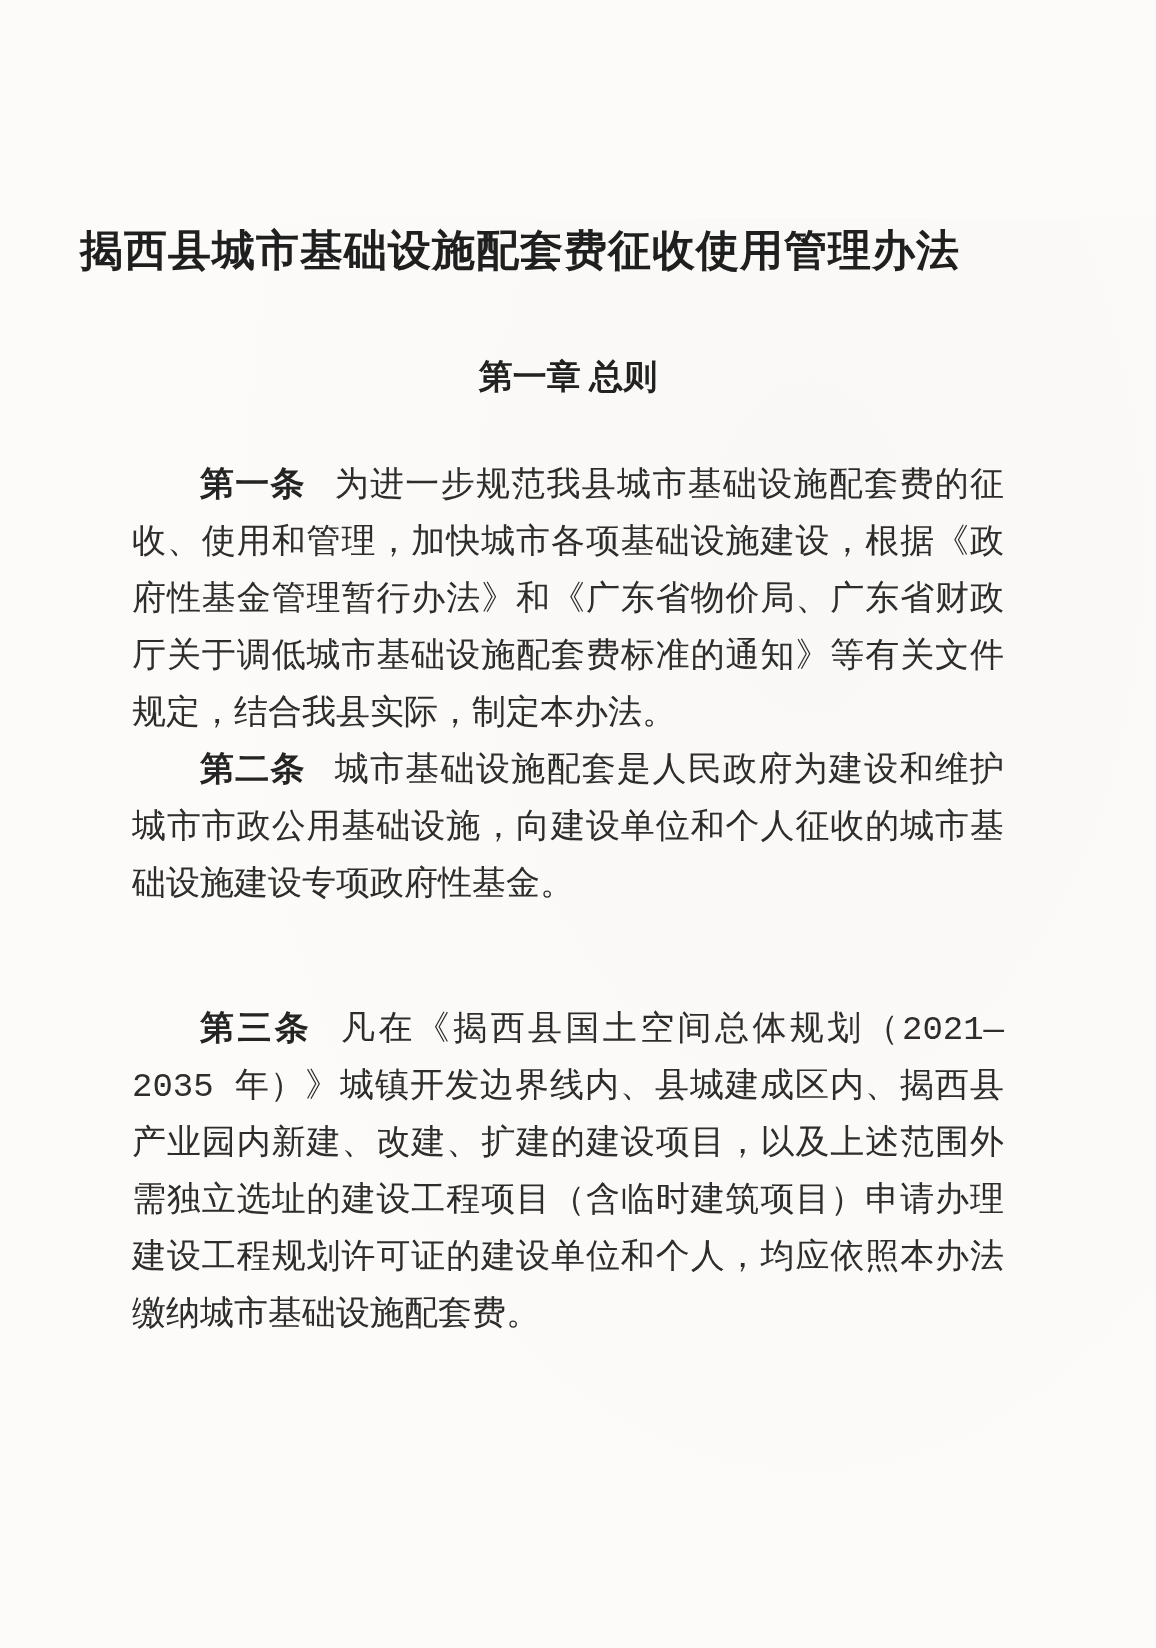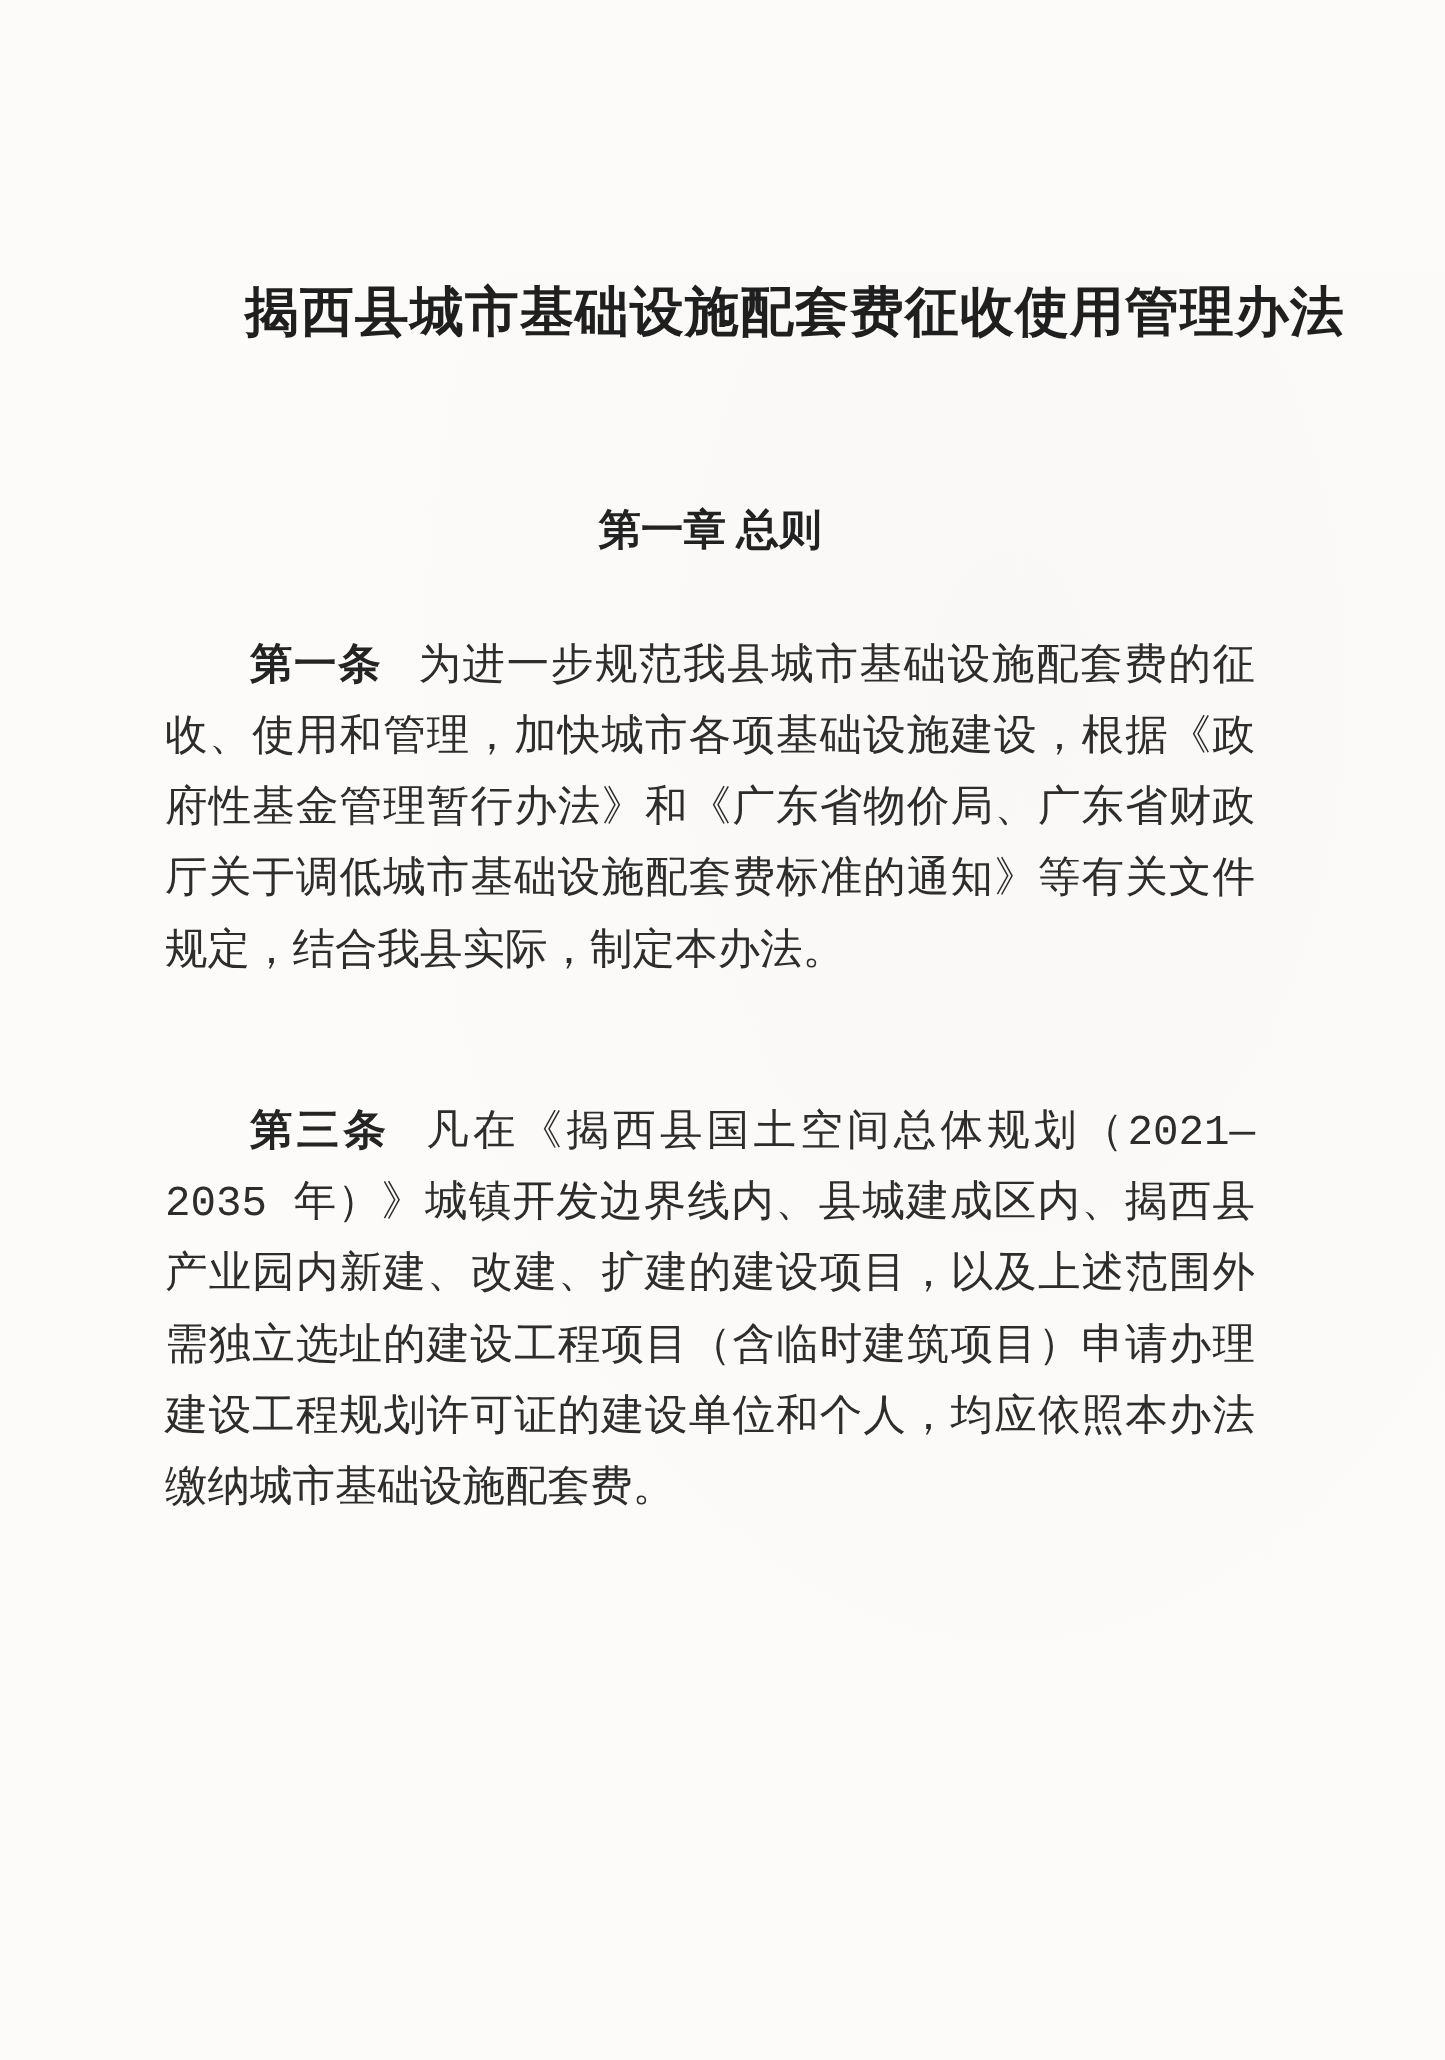--- a/index.html
+++ b/index.html
@@ -22,40 +22,40 @@
     width: 1156px;
     height: 1648px;
     
     background:
       radial-gradient(ellipse at 70% 20%, rgba(0,0,0,0.012), transparent 60%),
       #fcfbf9;
   }
 
   .doc-title {
     margin: 218px 80px 0 80px;
-    text-align: right;
+    text-align: left;
     font-weight: bold;
     font-size: 43px;
     line-height: 66px;
     color: #1f1f1f;
     letter-spacing: 1px;
   }
 
   .doc-title .title-year {
     display: block;
     letter-spacing: 2px;
   }
 
   .content {
     margin-left: 132px;
     margin-right: 152px;
   }
 
   .chapter-heading {
-    margin-top: 120px;
+    margin-top: 72px;
     text-align: center;
     font-weight: bold;
     font-size: 34px;
     line-height: 42px;
     color: #222;
   }
 
   .articles {
     margin-top: 60px;
   }
@@ -90,20 +90,23 @@
   </h1>
 
   <div class="content">
 
     <h2 class="chapter-heading">第一章 总则</h2>
 
     <div class="articles">
       <p class="article">
         <span class="article-label">第一条</span><span>为进一步规范我县城市基础设施配套费的征收、使用和管理，加快城市各项基础设施建设，根据《政府性基金管理暂行办法》和《广东省物价局、广东省财政厅关于调低城市基础设施配套费标准的通知》等有关文件规定，结合我县实际，制定本办法。</span>
       </p>
+      <p class="article">
+        <span class="article-label">第二条</span><span>城市基础设施配套是人民政府为建设和维护城市市政公用基础设施，向建设单位和个人征收的城市基础设施建设专项政府性基金。</span>
+      </p>
     </div>
 
 
     <div class="articles articles-2">
       <p class="article">
         <span class="article-label">第三条</span><span>凡在《揭西县国土空间总体规划（2021—2035 年）》城镇开发边界线内、县城建成区内、揭西县产业园内新建、改建、扩建的建设项目，以及上述范围外需独立选址的建设工程项目（含临时建筑项目）申请办理建设工程规划许可证的建设单位和个人，均应依照本办法缴纳城市基础设施配套费。</span>
       </p>
     </div>
 
   </div>

